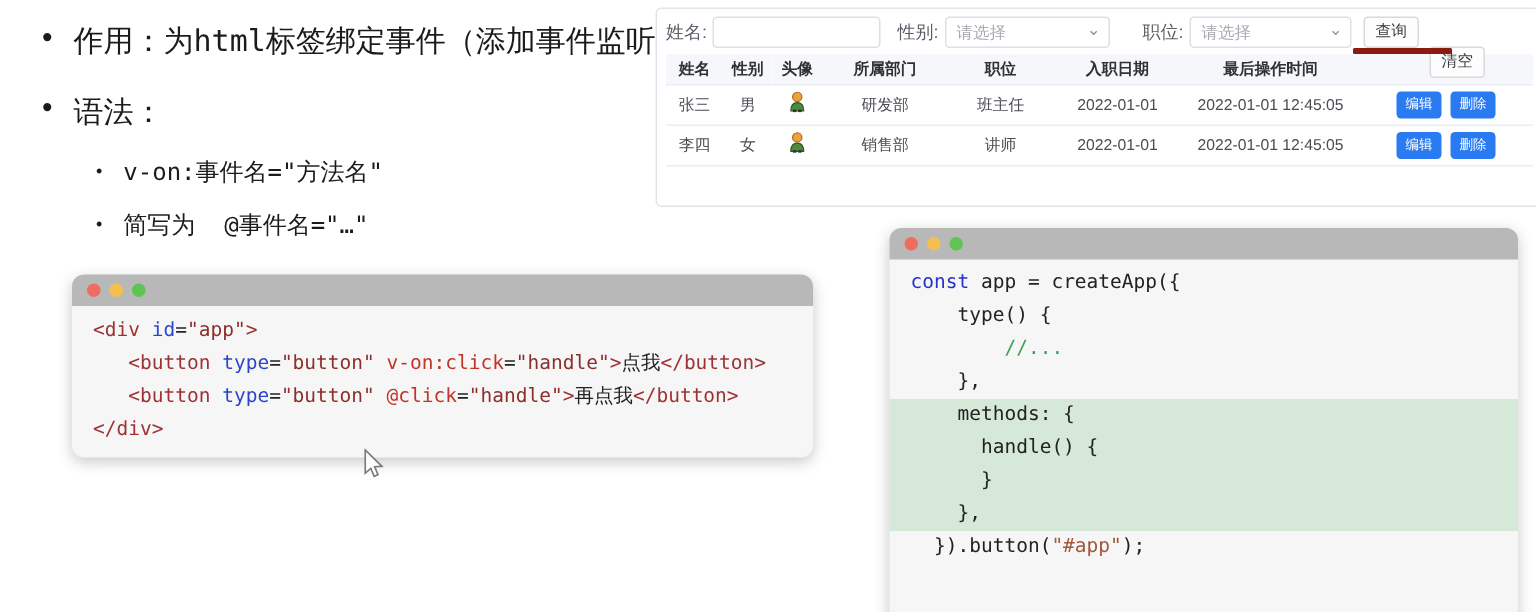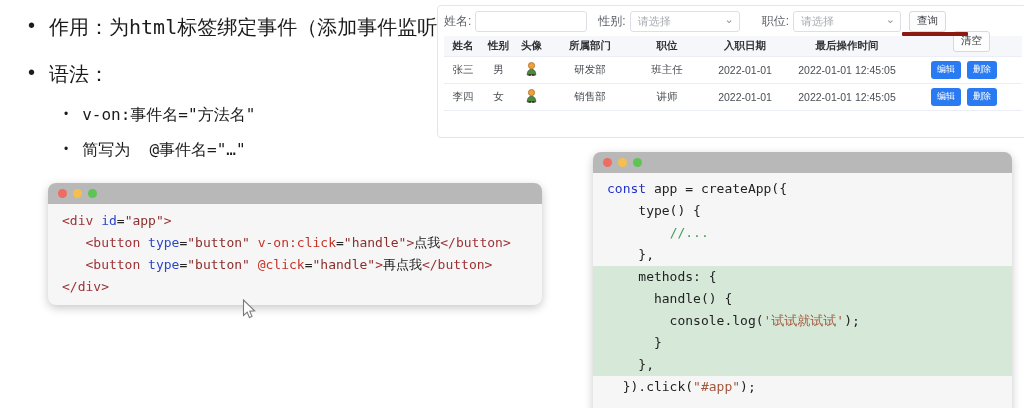--- a/index.html
+++ b/index.html
@@ -182,24 +182,23 @@
       <span class="dot" style="background: rgb(244, 191, 79);"></span>
       <span class="dot" style="background: rgb(94, 196, 84);"></span>
     </div>
     <div class="code-body" id="js-code">
         <div class="code-line"><span class="tk-kw">const</span><span class="tk-plain"> app = createApp({</span></div>
         <div class="code-line"><span class="tk-plain">    type() {</span></div>
         <div class="code-line"><span class="tk-plain">        </span><span class="tk-cmt">//...</span></div>
         <div class="code-line"><span class="tk-plain">    },</span></div>
         <div class="code-line" style="background: rgb(214, 233, 216);"><span class="tk-plain">    methods: {</span></div>
         <div class="code-line" style="background: rgb(214, 233, 216);"><span class="tk-plain">      handle() {</span></div>
-        <div class="code-line" style="background: rgb(214, 233, 216);"><span class="tk-plain">        console.log(</span><span class="tk-strjs">'试试就试试'</span><span class="tk-plain">);</span></div>
         <div class="code-line" style="background: rgb(214, 233, 216);"><span class="tk-plain">      }</span></div>
         <div class="code-line" style="background: rgb(214, 233, 216);"><span class="tk-plain">    },</span></div>
-        <div class="code-line"><span class="tk-plain">  }).click(</span><span class="tk-strjs">"#app"</span><span class="tk-plain">);</span></div>
+        <div class="code-line"><span class="tk-plain">  }).button(</span><span class="tk-strjs">"#app"</span><span class="tk-plain">);</span></div>
       </div>
   </div>
 
   <svg id="cursor" width="15" height="21" viewBox="0 0 15 21">
     <path d="M1.5 1 L1.5 16.5 L5.2 13.2 L7.4 18.6 L10 17.4 L7.8 12.2 L12.6 11.9 Z" fill="#fdfdfd" stroke="#7a7a7a" stroke-width="1.1"></path>
   </svg>
 
 </div>
 
 </body></html>

